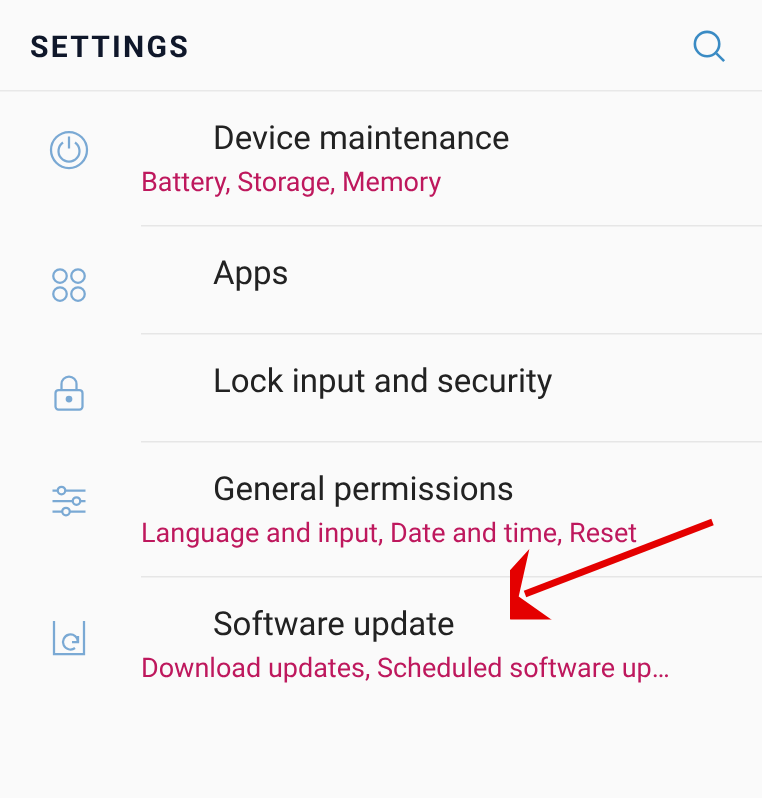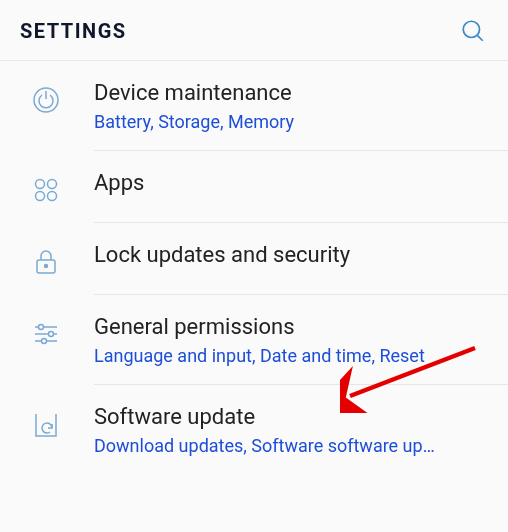--- a/index.html
+++ b/index.html
@@ -65,24 +65,25 @@
     .text-wrap {
       flex: 1;
       padding-left: 18px;
       min-width: 0;
     }
     .item-title {
       font-size: 22px;
       color: #222;
       line-height: 1.35;
       font-weight: 400;
+      margin-left: 48px;
     }
     .item-sub {
       font-size: 18px;
-      color: #1d4ed8;
+      color: #be185d;
       line-height: 1.35;
       margin-top: 2px;
       white-space: nowrap;
       overflow: hidden;
       text-overflow: ellipsis;
     }
     .arrow {
       position: absolute;
       left: 340px;
       top: 343px;
@@ -134,21 +135,21 @@
 
   <li class="list-item">
     <div class="icon-wrap">
       <svg viewBox="0 0 32 32" width="32" height="32" fill="none" stroke="currentColor" stroke-width="1.5">
         <rect x="7" y="14" width="18" height="13" rx="2"></rect>
         <path d="M11 14 V10 a5 5 0 0 1 10 0 V14"></path>
         <circle cx="16" cy="20" r="1.5" fill="currentColor"></circle>
       </svg>
     </div>
     <div class="text-wrap">
-      <div class="item-title">Lock updates and security</div>
+      <div class="item-title">Lock input and security</div>
     </div>
   </li>
 
   <li class="list-item">
     <div class="icon-wrap">
       <svg viewBox="0 0 32 32" width="32" height="32" fill="none" stroke="currentColor" stroke-width="1.5">
         <line x1="5" y1="9" x2="27" y2="9"></line>
         <circle cx="11" cy="9" r="2.5" fill="#fafafa"></circle>
         <line x1="5" y1="16" x2="27" y2="16"></line>
         <circle cx="21" cy="16" r="2.5" fill="#fafafa"></circle>
@@ -165,21 +166,21 @@
   <li class="list-item">
     <div class="icon-wrap">
       <svg viewBox="0 0 32 32" width="32" height="32" fill="none" stroke="currentColor" stroke-width="1.5">
         <polyline points="6,6 6,28 26,28 26,6"></polyline>
         <path d="M20 24 a5 5 0 1 1 2 -4"></path>
         <polyline points="22,16 22,20 18,20"></polyline>
       </svg>
     </div>
     <div class="text-wrap">
       <div class="item-title">Software update</div>
-      <div class="item-sub">Download updates, Software software up…</div>
+      <div class="item-sub">Download updates, Scheduled software up…</div>
     </div>
   </li>
 
 </ul>
 
 <svg class="arrow" width="150" height="70" viewBox="0 0 150 70">
   <defs>
     <marker id="ahead" markerWidth="12" markerHeight="12" refX="3" refY="6" orient="auto">
       <path d="M0,0 L12,6 L0,12 L4,6 Z" fill="#e40000"></path>
     </marker>

